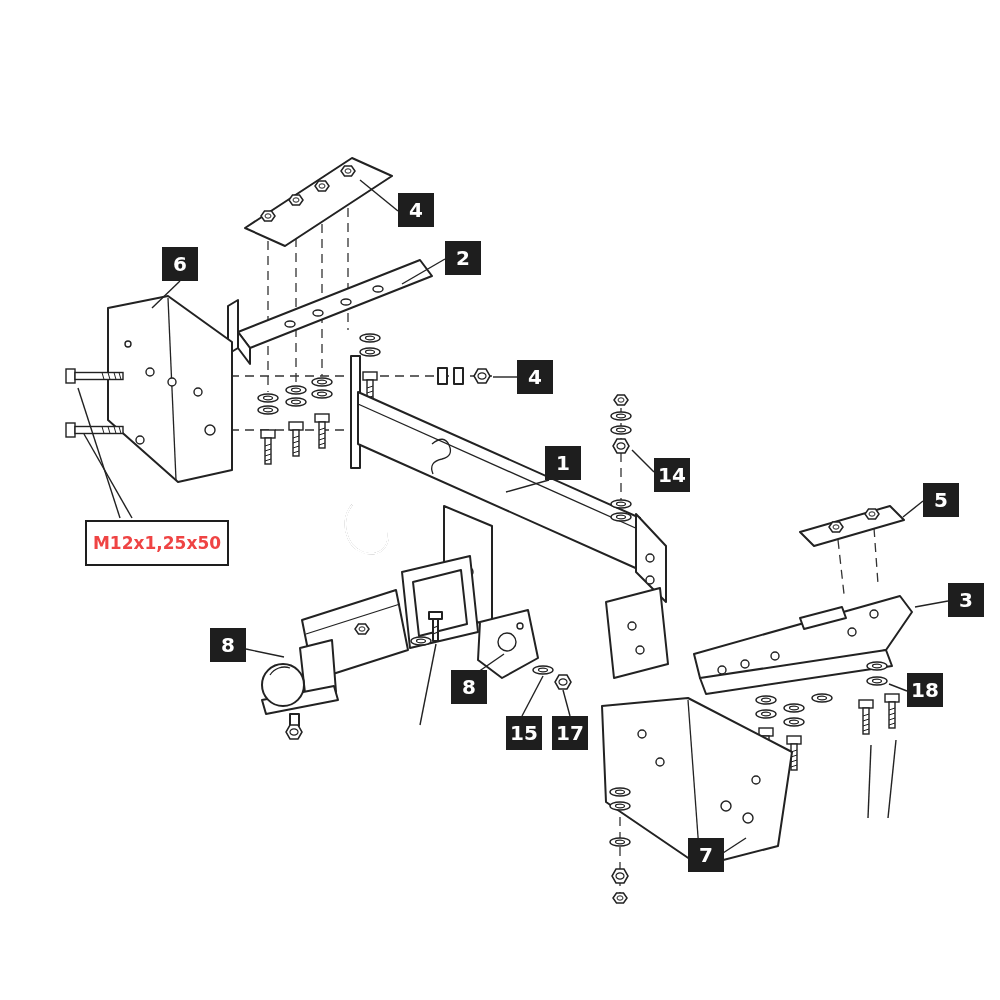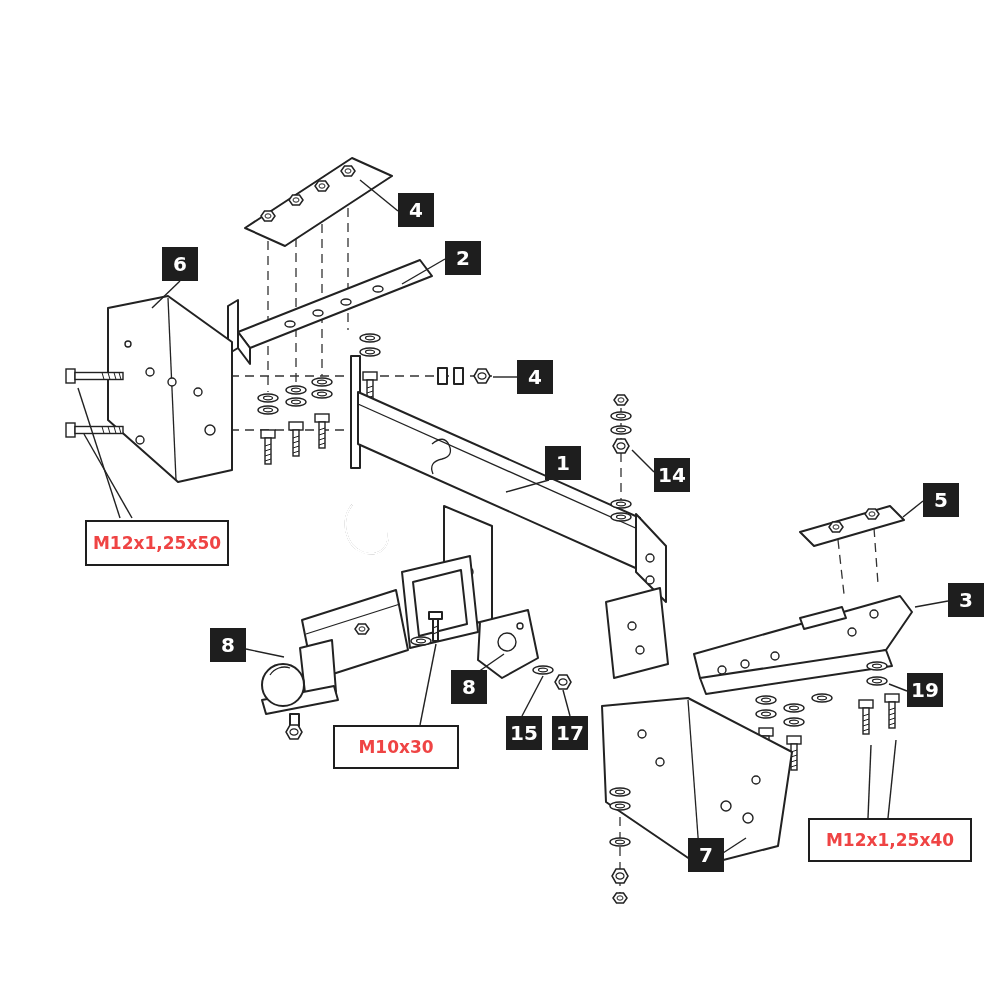--- a/index.html
+++ b/index.html
@@ -281,21 +281,19 @@
   <div class="callout" style="left:445px;top:241px">2</div>
   <div class="callout" style="left:948px;top:583px">3</div>
   <div class="callout" style="left:398px;top:193px">4</div>
   <div class="callout" style="left:923px;top:483px">5</div>
   <div class="callout" style="left:162px;top:247px">6</div>
   <div class="callout" style="left:688px;top:838px">7</div>
   <div class="callout" style="left:451px;top:670px">8</div>
   <div class="callout" style="left:517px;top:360px">4</div>
   <div class="callout" style="left:552px;top:716px">17</div>
   <div class="callout" style="left:654px;top:458px">14</div>
-  <div class="callout" style="left:907px;top:673px">19</div>
+  <div class="callout" style="left:907px;top:673px">18</div>
   <div class="callout" style="left:506px;top:716px">15</div>
   <div class="callout" style="left:210px;top:628px">8</div>
 
   <div class="specbox" style="left:85px;top:520px;width:140px;height:42px">M12x1,25x50</div>
-  <div class="specbox" style="left:333px;top:725px;width:122px;height:40px">M10x30</div>
-  <div class="specbox" style="left:808px;top:818px;width:160px;height:40px">M12x1,25x40</div>
 
 </div>
 
 </body></html>

